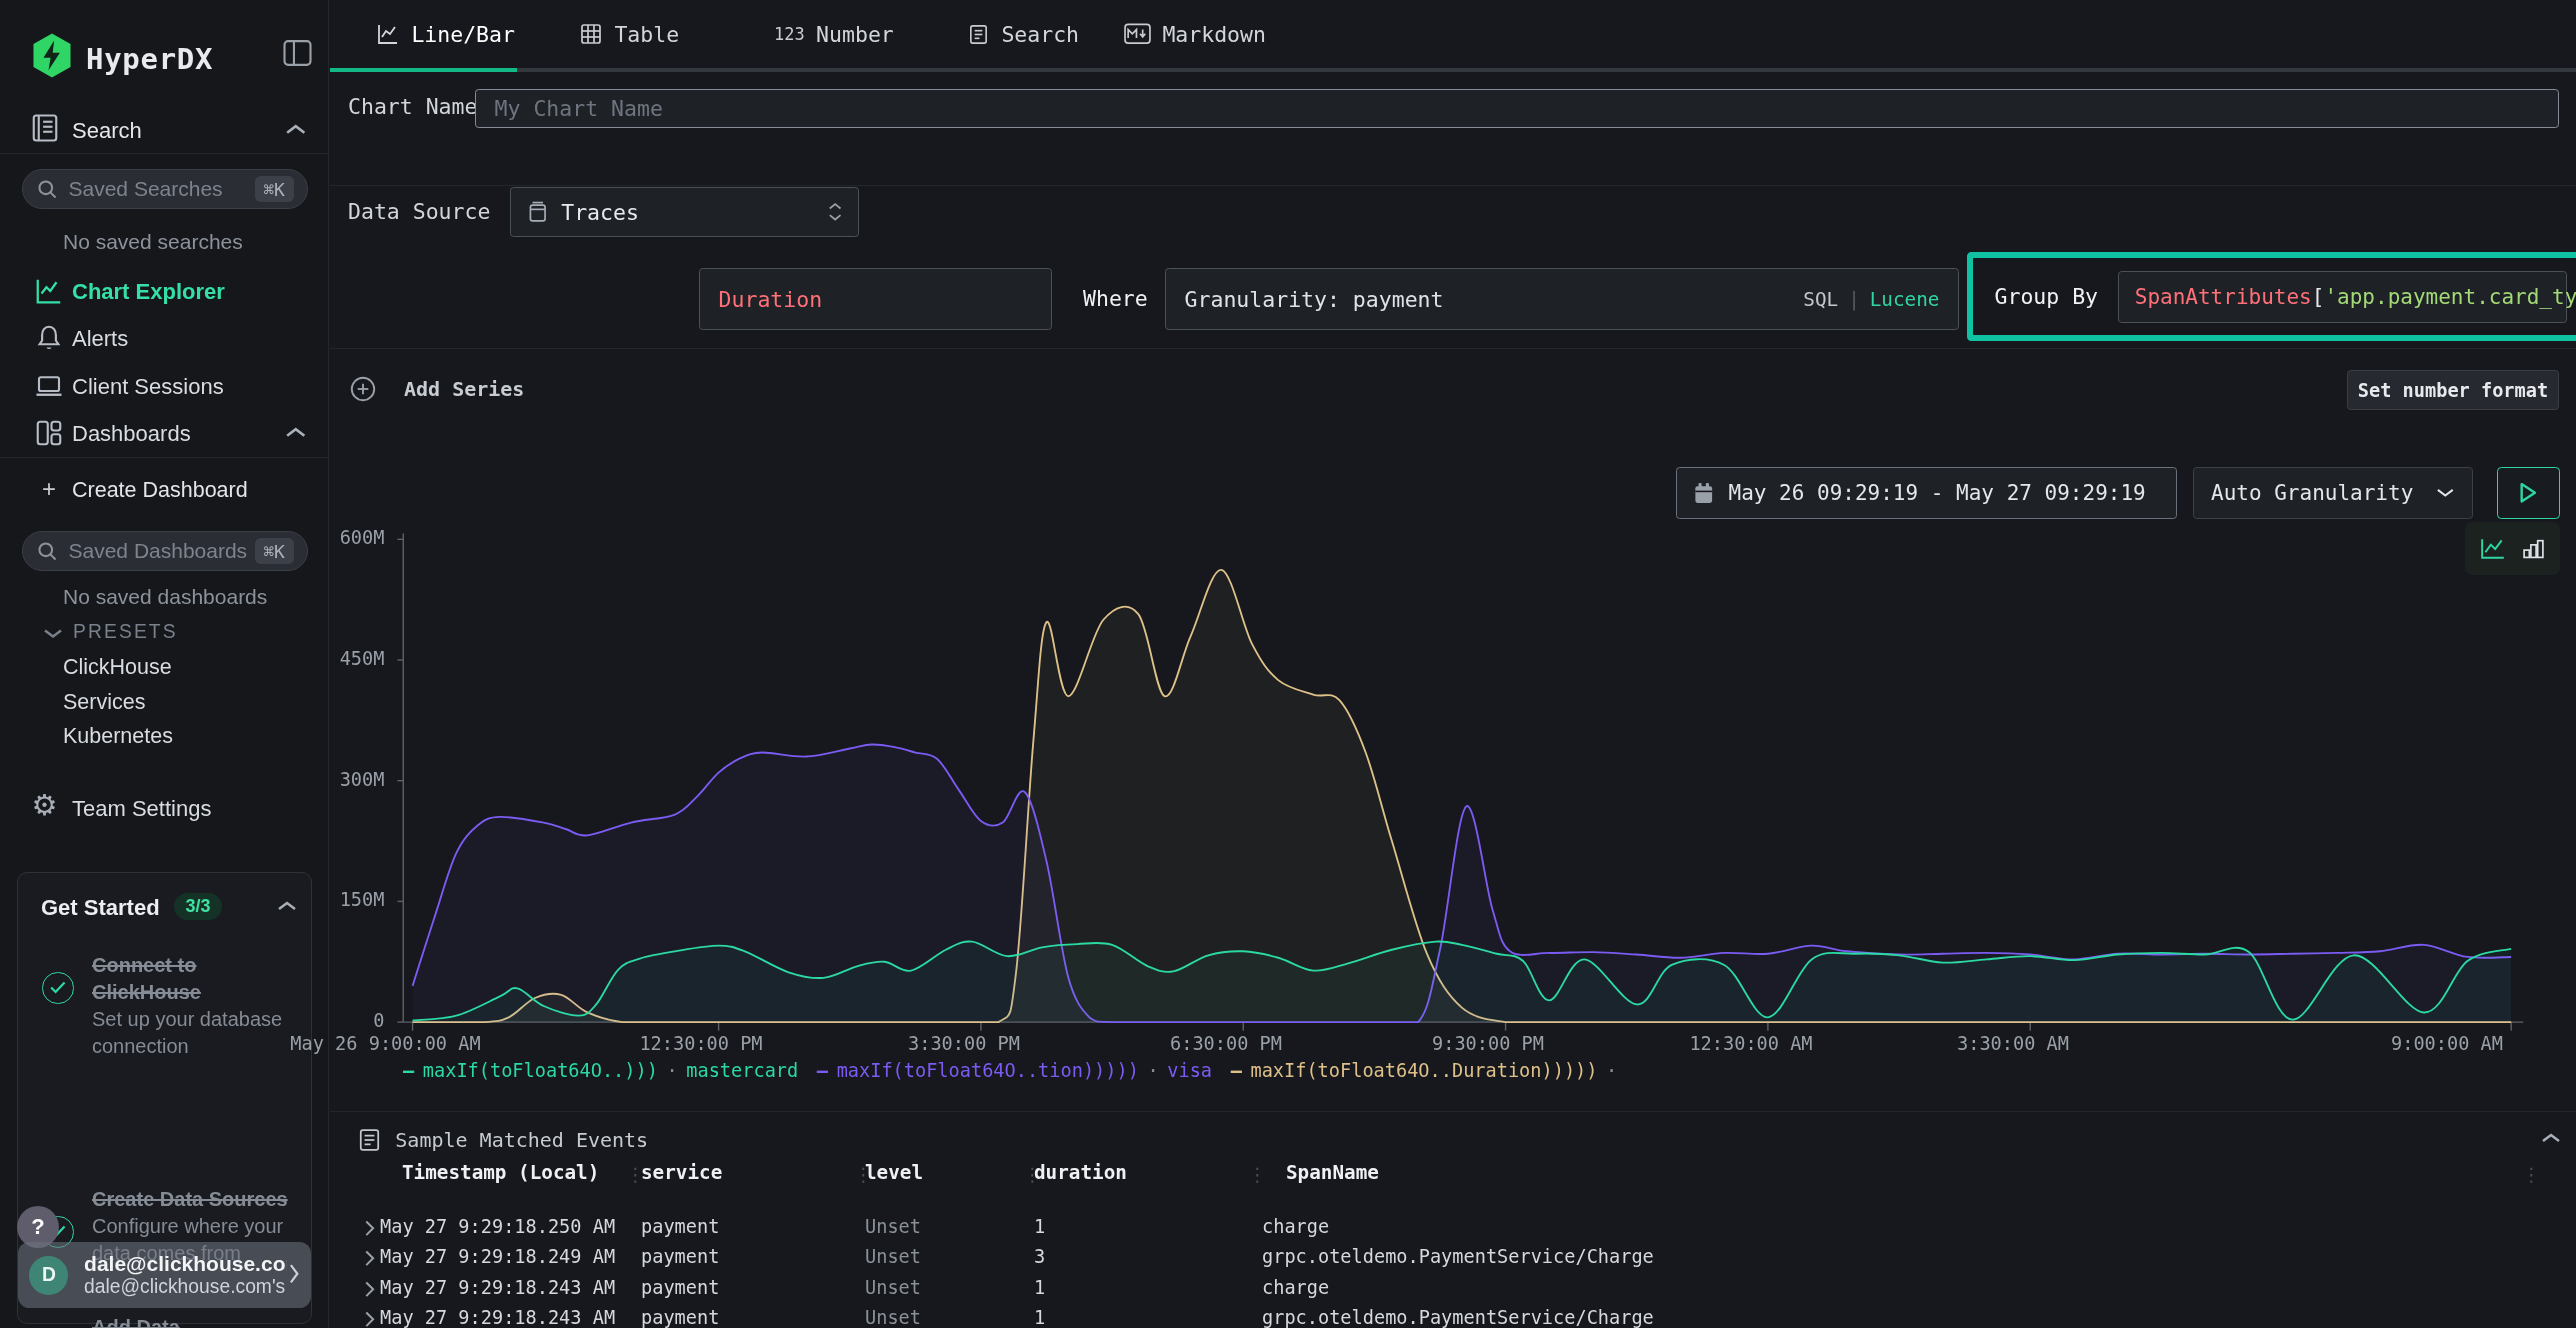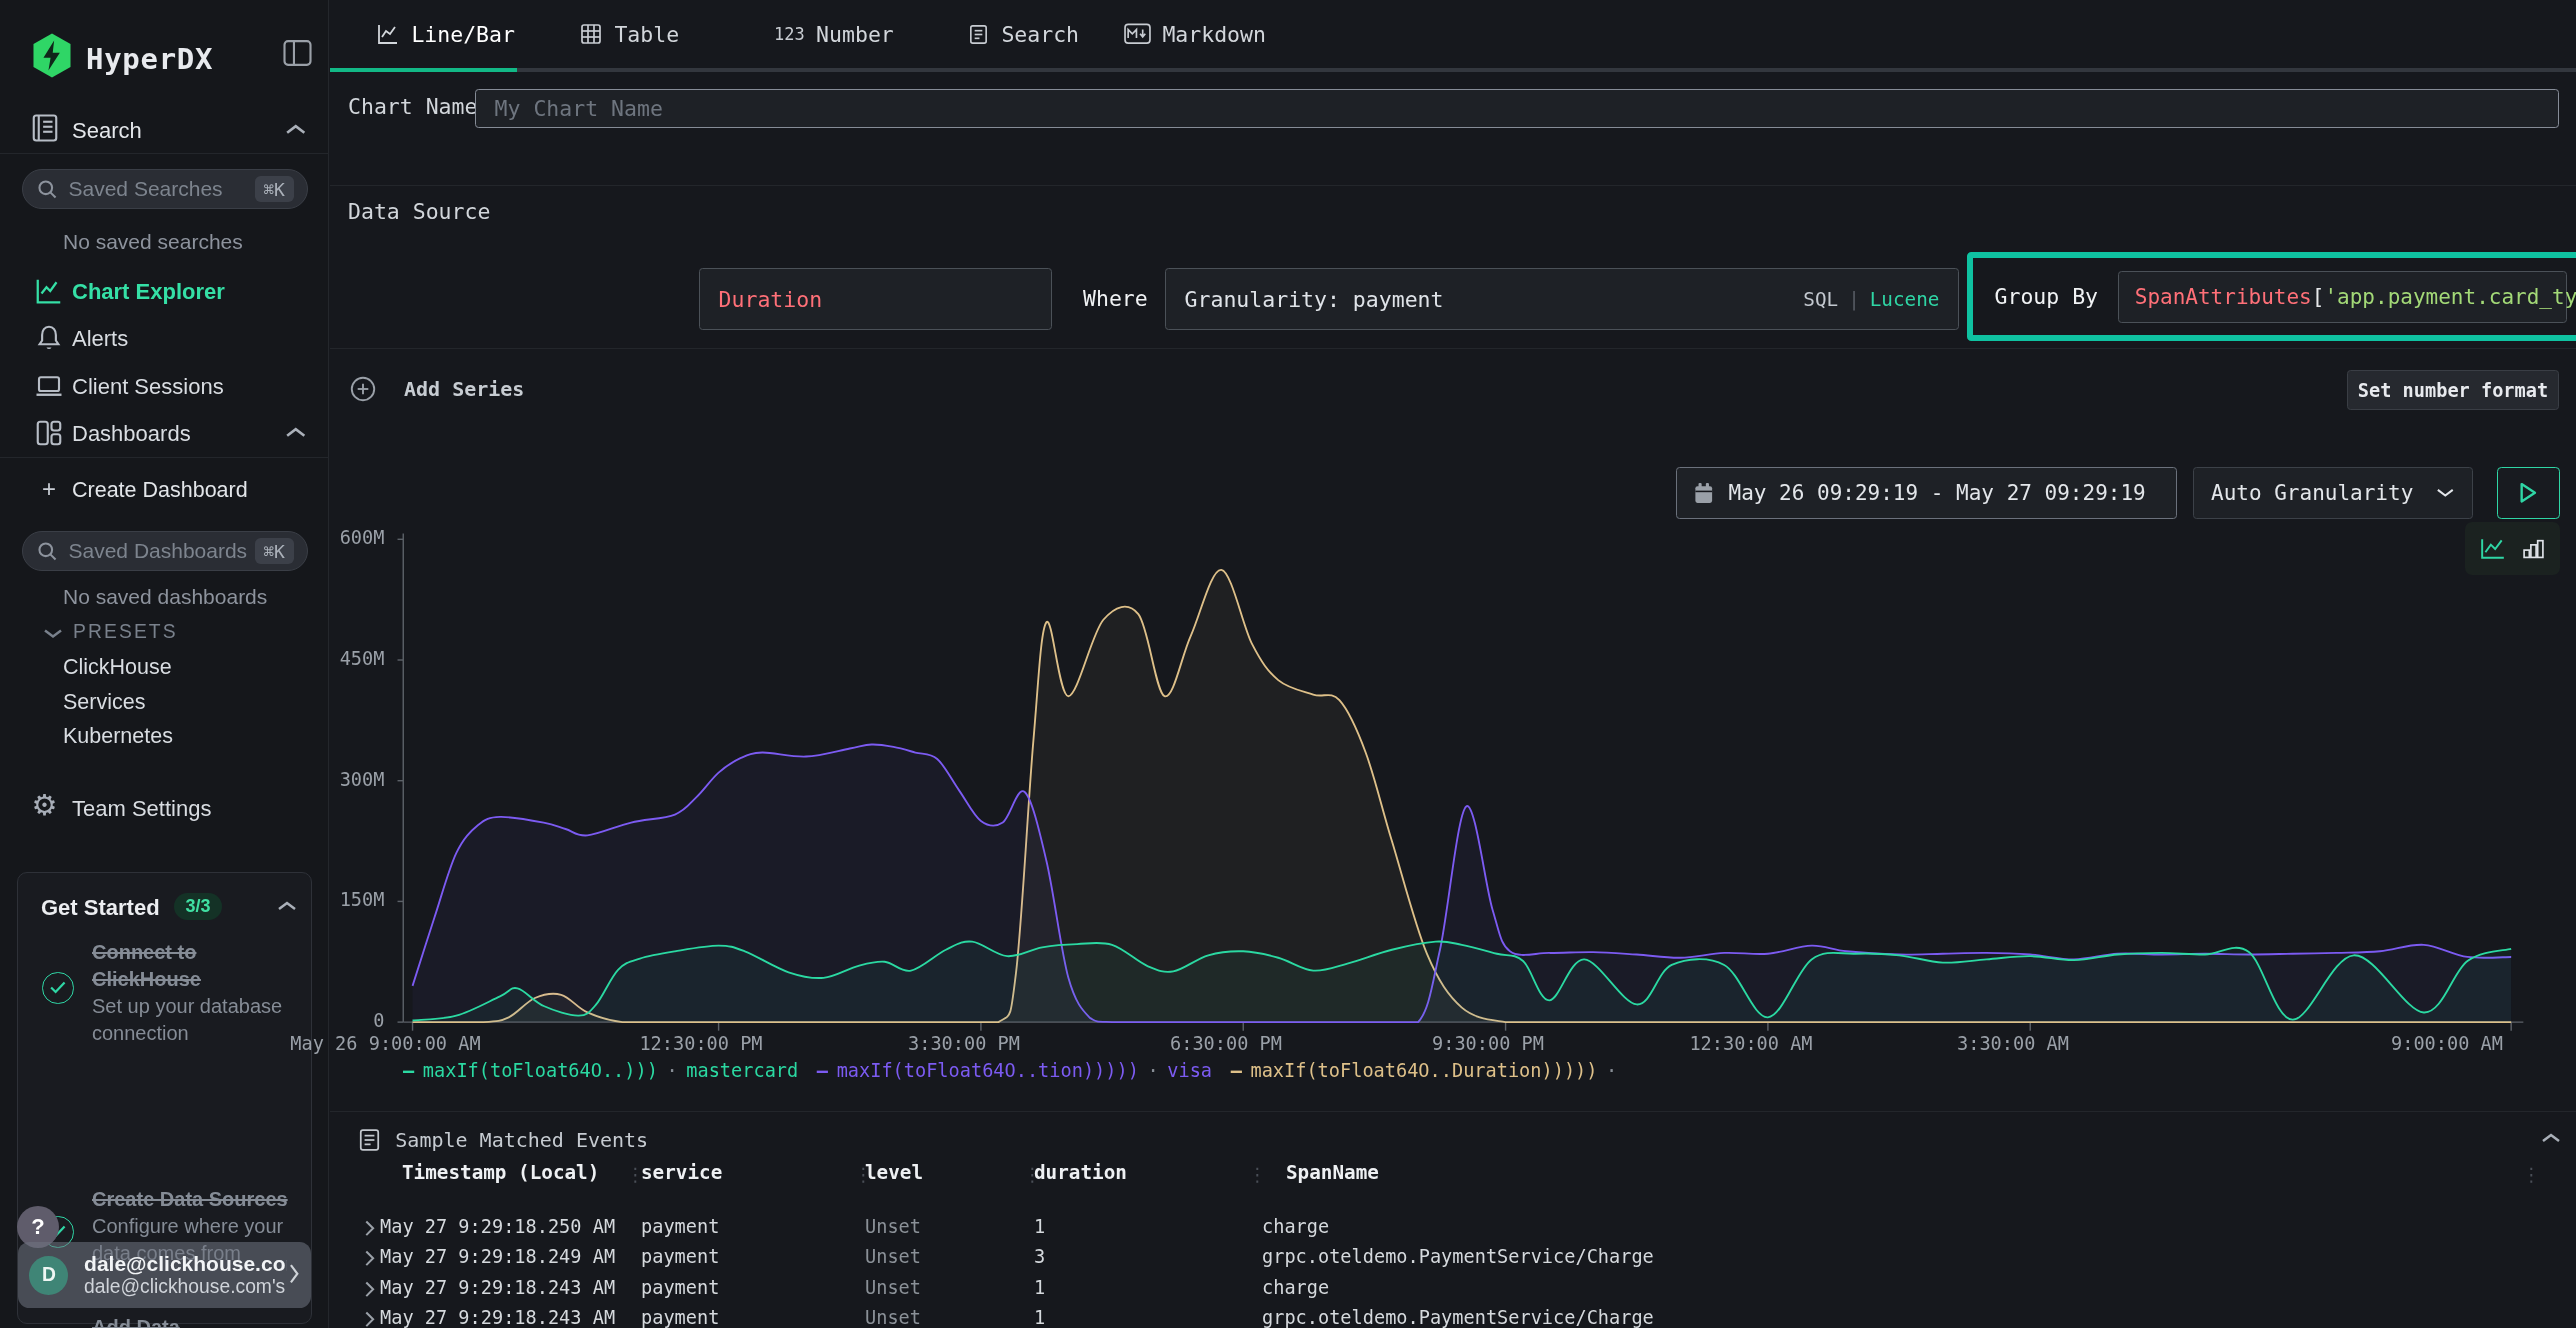--- a/index.html
+++ b/index.html
@@ -176,21 +176,21 @@
         <svg width="20" height="12" viewBox="0 0 20 12">
             <polyline points="2,9 10,3 18,9" class="chev"></polyline>
           </svg>
       </div>
 
       <div class="abs check-circle" style="left:24px;top:99px;">
         <svg width="15.7" height="13" viewBox="0 0 14 11">
             <polyline points="1,5.5 5,9.5 13,1" style="stroke:#2fd6a5;stroke-width:2;fill:none;"></polyline>
           </svg>
       </div>
-      <div class="abs" style="left:74px;top:66px;width:215px;">
+      <div class="abs" style="left:74px;top:79px;width:215px;">
         <div class="gs-item-title">Connect to ClickHouse</div>
         <div class="gs-item-sub">Set up your database connection</div>
       </div>
 
       <div class="abs check-circle" style="left:24px;top:343px;">
         <svg width="15.7" height="13" viewBox="0 0 14 11">
             <polyline points="1,5.5 5,9.5 13,1" style="stroke:#2fd6a5;stroke-width:2;fill:none;"></polyline>
           </svg>
       </div>
       <div class="abs" style="left:74px;top:313px;width:218px;">
@@ -265,20 +265,36 @@
       <div class="abs" style="left:0;top:68px;width:187px;height:3.6px;background:#12b886;"></div>
     </div>
 
     <div class="abs label mono" style="left:18px;top:94px;">Chart Name</div>
     <div class="abs inp" style="left:145px;top:89px;width:2084px;height:39px;border-color:#868c97;display:flex;align-items:center;padding:0 18.6px;">
       <span class="mono ph-text" style="font-size:21.5px;">My Chart Name</span>
     </div>
     <div class="m-divider" style="top:185px;"></div>
 
     <div class="abs label mono" style="left:18px;top:199px;">Data Source</div>
+    <div class="abs inp" style="left:180px;top:187px;width:349px;height:50px;display:flex;align-items:center;padding:0 15.7px;">
+      <svg width="21.5" height="23" viewBox="0 0 20 22">
+          <rect x="3" y="4" width="14" height="15" rx="2" fill="none" stroke="#a8aeb8" stroke-width="1.6"></rect>
+          <line x1="3" y1="8" x2="17" y2="8" stroke="#a8aeb8" stroke-width="1.6"></line>
+          <line x1="5" y1="1.5" x2="15" y2="1.5" stroke="#a8aeb8" stroke-width="1.6"></line>
+        </svg>
+      <span class="mono" style="font-size:21.5px;margin-left:13px;flex:1;">Traces</span>
+      <span class="selchev">
+        <svg width="14.3" height="8.6" viewBox="0 0 16 9">
+            <polyline points="2,7 8,2 14,7" style="stroke:#9aa0a8;stroke-width:2;fill:none;"></polyline>
+          </svg>
+        <svg width="14.3" height="8.6" viewBox="0 0 16 9">
+            <polyline points="2,2 8,7 14,2" style="stroke:#9aa0a8;stroke-width:2;fill:none;"></polyline>
+          </svg>
+      </span>
+    </div>
 
     <div class="abs inp" style="left:369px;top:268px;width:353px;height:62px;display:flex;align-items:center;padding:0 18.6px;">
       <span class="mono code-red" style="font-size:21.5px;">Duration</span>
     </div>
     <div class="abs mono" style="left:753px;top:286px;font-size:21.5px;color:#f0f2f4;">Where</div>
     <div class="abs inp" style="left:835px;top:268px;width:794px;height:62px;display:flex;align-items:center;padding:0 18.6px;">
       <span class="mono" style="font-size:21.5px;color:#dfe3e8;flex:1;">Granularity: payment</span>
       <span class="mono" style="font-size:19.3px;color:#c3c8cf;">SQL</span>
       <span class="mono" style="font-size:19.3px;color:#565b63;margin:0 10px;">|</span>
       <span class="mono teal" style="font-size:19.3px;">Lucene</span>

